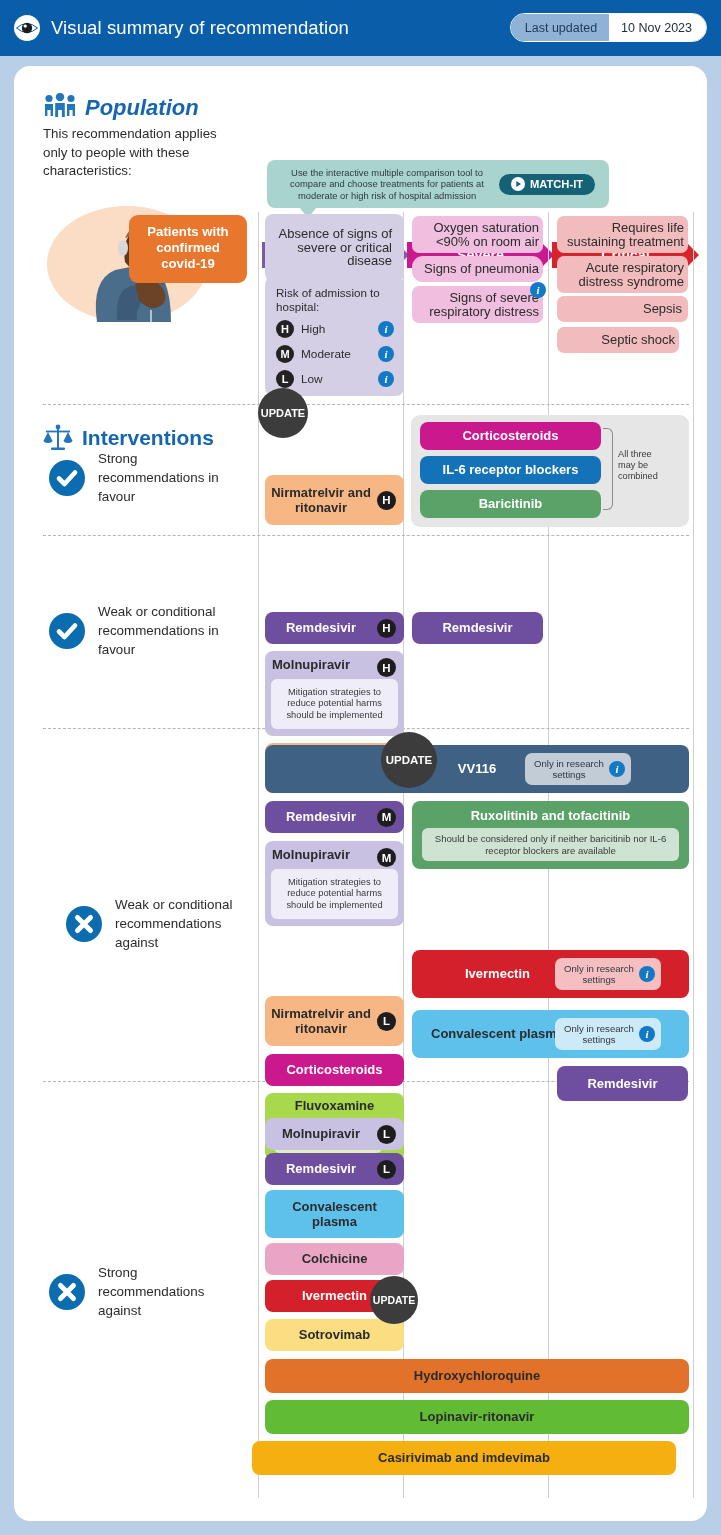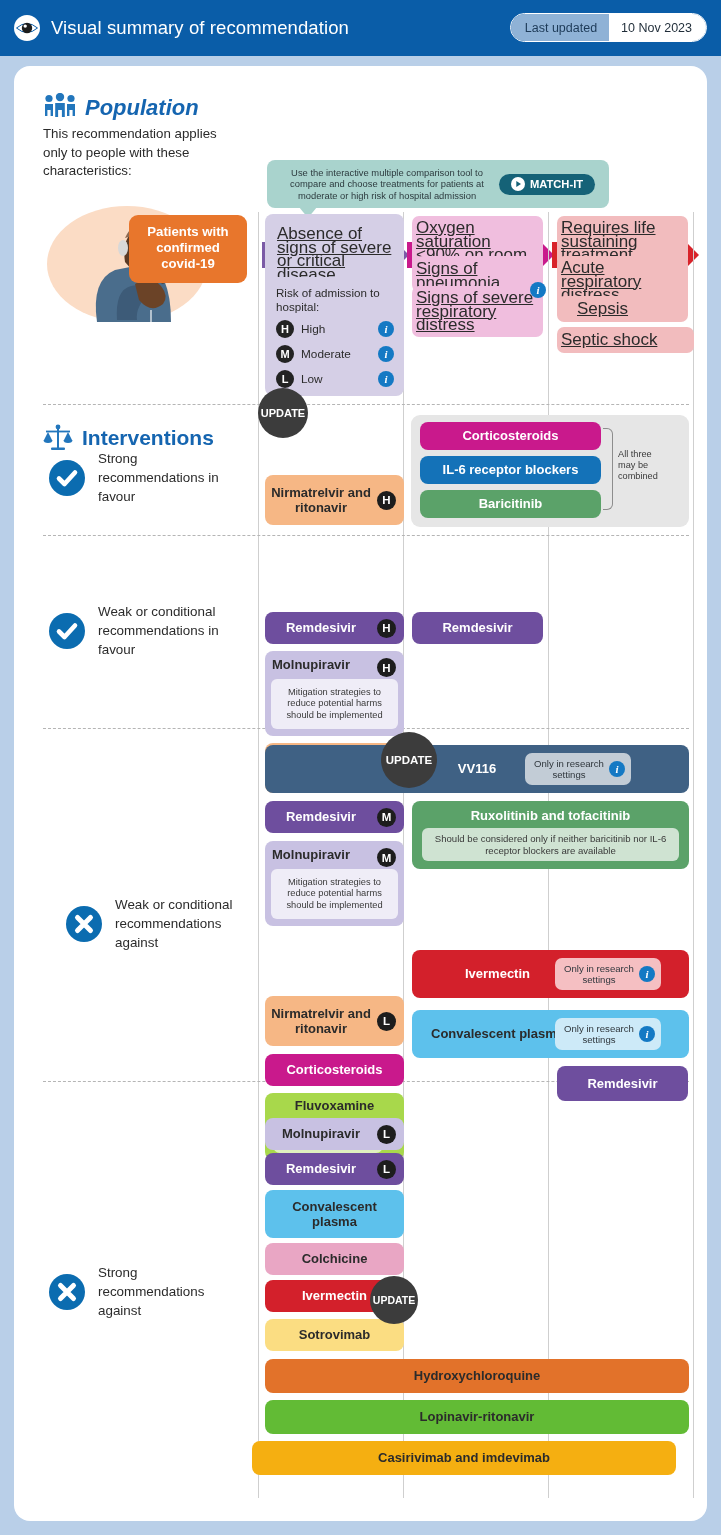--- a/index.html
+++ b/index.html
@@ -89,22 +89,22 @@
 
   
   .vdiv { position: absolute; width: 1px; background: #cfcfcf; }
 
   
   .hdash { position: absolute; left: 29px; width: 646px; border-top: 1px dashed #b5b5b5; }
 
   
   .crit-panel { position: absolute; border-radius: 8px; }
   .crit-box {
-    border-radius: 7px; font-size: 17px; color: #2b2b2b;
-    text-align: left; line-height: 13.5px; padding: 5px 4px; text-decoration: underline;
+    border-radius: 7px; font-size: 13px; color: #2b2b2b;
+    text-align: right; line-height: 13.5px; padding: 5px 4px;
   }
 
   .risk-panel {
     position: absolute; border-radius: 8px; background: #d5cfe6;
     padding: 9px 10px 8px 11px;
   }
   .risk-title { font-size: 11.6px; color: #2b2b2b; line-height: 14px; margin-bottom: 6px; }
   .risk-row { display: flex; align-items: center; margin-bottom: 7px; height: 18px; }
   .risk-letter {
     width: 18px; height: 18px; border-radius: 50%; background: #232323;
@@ -291,22 +291,22 @@
       </div>
     </div>
 
     <div class="crit-box" style="position:absolute; left:398px; top:150px; width:131px; background:#f0bede;">Oxygen saturation &lt;90% on room air</div>
     <div class="crit-box" style="position:absolute; left:398px; top:190px; width:131px; background:#f0bede; padding-top:6px; padding-bottom:6px;border-radius:11px;">Signs of pneumonia</div>
     <div class="crit-box" style="position:absolute; left:398px; top:220px; width:131px; background:#f0bede;">Signs of severe respiratory distress</div>
     <span class="info-i" style="position:absolute; left:516px; top:216px;">i</span>
 
     <div class="crit-box" style="position:absolute; left:543px; top:150px; width:131px; background:#f2bcbe;">Requires life sustaining treatment</div>
     <div class="crit-box" style="position:absolute; left:543px; top:190px; width:131px; background:#f2bcbe;">Acute respiratory distress syndrome</div>
-    <div class="crit-box" style="position:absolute; left:543px; top:230px; width:131px; background:#f2bcbe; padding:6px 20px;">Sepsis</div>
-    <div class="crit-box" style="position:absolute; left:543px; top:261px; width:137px; background:#f2bcbe; padding:6px 4px;">Septic shock</div>
+    <div class="crit-box" style="position:absolute; left:543px; top:230px; width:131px; background:#f2bcbe; padding:6px 6px;">Sepsis</div>
+    <div class="crit-box" style="position:absolute; left:543px; top:261px; width:122px; background:#f2bcbe; padding:6px 4px;">Septic shock</div>
 
     <div class="reclabel" style="left:35px; top:383px;">
       <span class="rec-icon">
         <svg viewBox="0 0 36 36" width="36" height="36">
           <circle cx="18" cy="18" r="18" fill="#0b6cb0"></circle>
           <path d="M10 18.5 L15.5 24 L26 12.5" stroke="#ffffff" stroke-width="4.6" fill="none" stroke-linecap="round" stroke-linejoin="round"></path>
         </svg>
       </span>
       <span class="rec-text">Strong recommendations in favour</span>
     </div>

